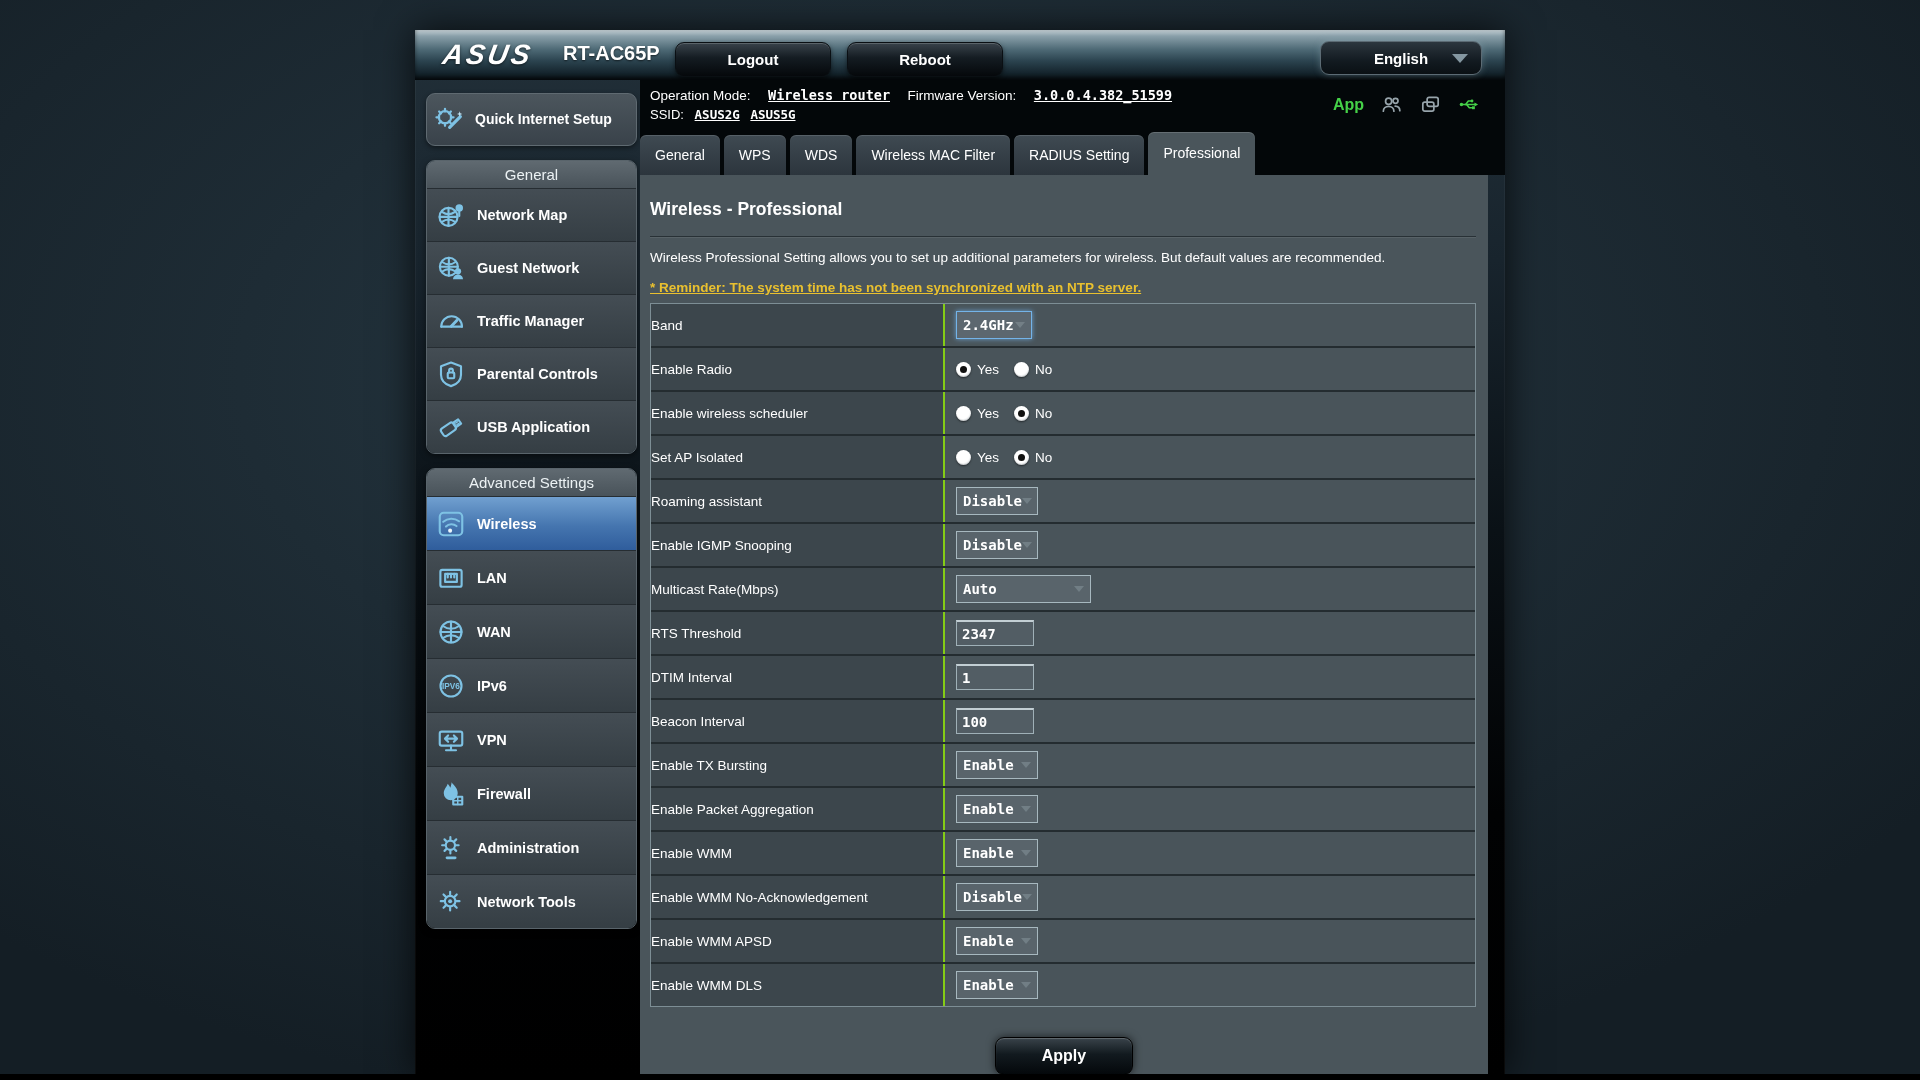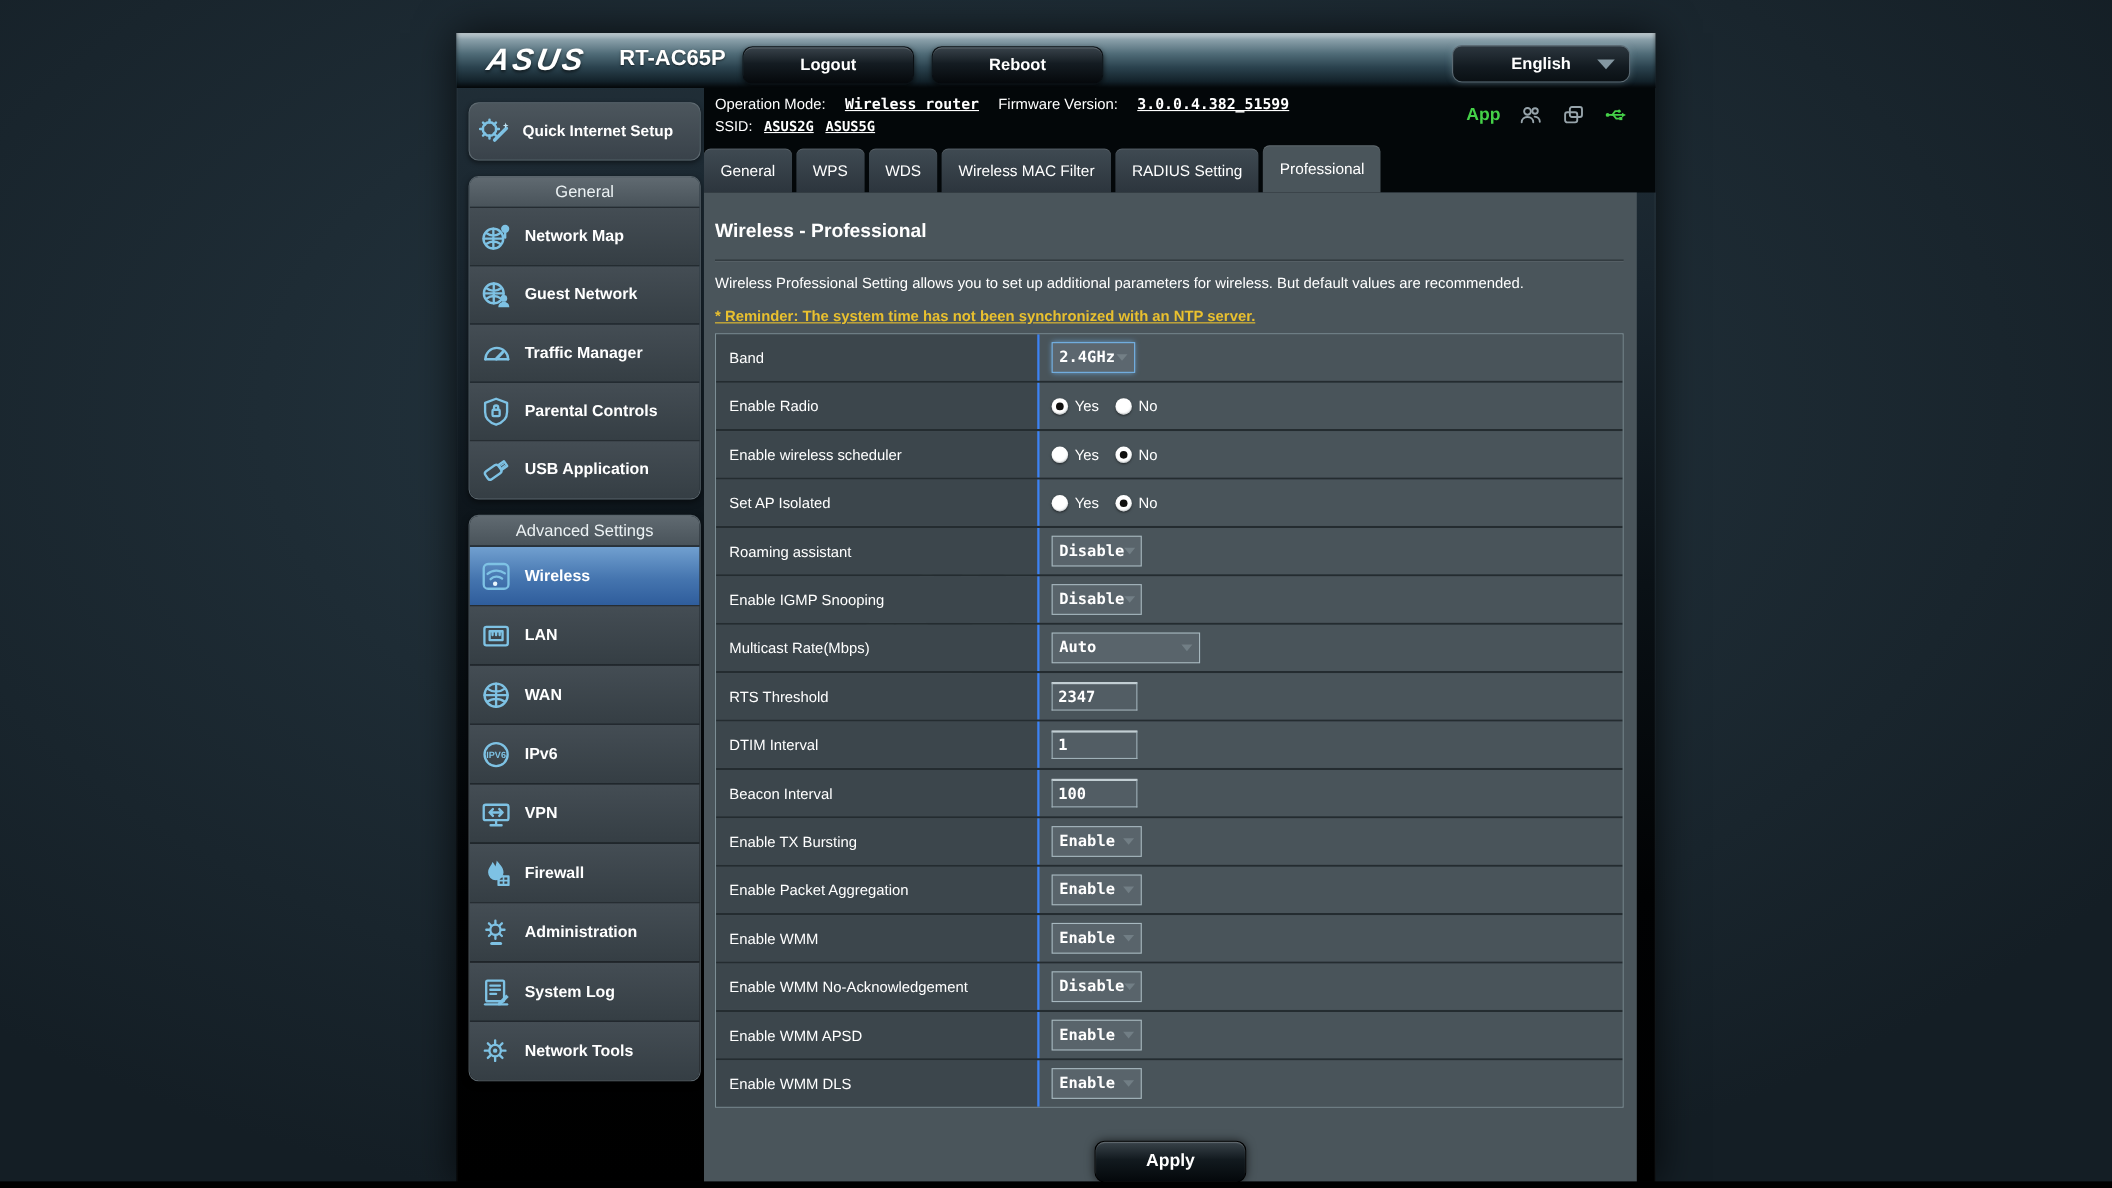--- a/index.html
+++ b/index.html
@@ -93,23 +93,23 @@
   .page-title{position:absolute;left:10px;top:24px;margin:0;color:#fff;font-size:17.5px;font-weight:bold;}
   .rule{position:absolute;left:10px;top:61px;width:826px;height:1px;background:#28313 ;
     background:#283136;box-shadow:0 1px 0 rgba(255,255,255,.08);}
   .desc{position:absolute;left:10px;top:75px;color:#fff;font-size:13.5px;}
   .reminder{position:absolute;left:10px;top:105px;color:#e9c02f;font-size:13.5px;font-weight:bold;
     text-decoration:underline;cursor:pointer;}
   .settings{position:absolute;left:10px;top:128px;width:826px;border:1px solid #7d8e95;box-sizing:border-box;}
   .row{display:flex;height:42px;border-top:2px solid #242c30;}
   .row:first-child{border-top:none;}
   .cell-label{width:292px;min-width:292px;background:#3c464c;color:#fff;font-size:13.5px;
-    display:flex;align-items:center;padding-left:12px;box-sizing:border-box;}
+    display:flex;align-items:center;box-sizing:border-box;}
   .cell-value{flex:1;background:#49545a;display:flex;align-items:center;padding-left:11px;
-    border-left:2px solid #3b82f6;}
+    border-left:2px solid #84cc16;}
   .sel{
     width:82px;height:28px;box-sizing:border-box;display:flex;align-items:center;padding:0 6px;cursor:pointer;
     background:#59646b;border:1px solid #a7b8bf;color:#fff;
     font-family:"DejaVu Sans Mono","Liberation Mono",monospace;font-weight:bold;font-size:14px;
   }
   .sel.sm{width:76px;}
   .sel.xs{width:66px;}
   .sel.lg{width:135px;}
   .sel.focused{border:1px solid #74b4e9;box-shadow:0 0 5px rgba(116,180,233,.8);background:#5c676f;}
   .sel .chev{margin-left:auto;width:0;height:0;border-left:5px solid transparent;
@@ -281,31 +281,20 @@
           </div>
           <div class="item">
             <span class="icon">
               <svg viewBox="0 0 24 24" fill="none" stroke="#7ec2e4" stroke-width="1.7" stroke-linecap="round" stroke-linejoin="round">
                 <circle cx="11.5" cy="9.8" r="3.7"></circle>
                 <path d="M11.5 3.2v2.5M11.5 13.9v2.5M4.9 9.8h2.5M15.6 9.8h2.5M6.8 5.1l1.8 1.8M14.4 12.5l1.8 1.8M16.2 5.1l-1.8 1.8M8.6 12.5l-1.8 1.8"></path>
                 <path d="M8.8 19.8h6.5" stroke-width="2.2"></path>
               </svg>
             </span>
             <span class="item-label">Administration</span>
-          </div>
-          <div class="item">
-            <span class="icon">
-              <svg viewBox="0 0 24 24" fill="none" stroke="#7ec2e4" stroke-width="1.7" stroke-linecap="round" stroke-linejoin="round">
-                <rect x="4.8" y="3.6" width="13" height="15" rx="1"></rect>
-                <path d="M7.8 7.2h7M7.8 10.2h7M7.8 13.2h4.2"></path>
-                <path d="M13.4 19.6l6-6 1.8 1.8-6 6h-1.8z" fill="#7ec2e4" stroke="none"></path>
-                <path d="M4 20.8h16"></path>
-              </svg>
-            </span>
-            <span class="item-label">System Log</span>
           </div>
           <div class="item">
             <span class="icon">
               <svg viewBox="0 0 24 24" fill="none" stroke="#7ec2e4" stroke-width="1.7" stroke-linecap="round" stroke-linejoin="round">
                 <circle cx="11.3" cy="11.3" r="4.2"></circle>
                 <path d="M11.3 3.8v2.6M11.3 16.2v2.6M3.8 11.3h2.6M16.2 11.3h2.6M6 6l1.9 1.9M14.7 14.7l1.9 1.9M16.6 6l-1.9 1.9M7.9 14.7L6 16.6"></path>
                 <circle cx="11.3" cy="11.3" r="1.6" fill="#7ec2e4" stroke="none"></circle>
               </svg>
             </span>
             <span class="item-label">Network Tools</span>

